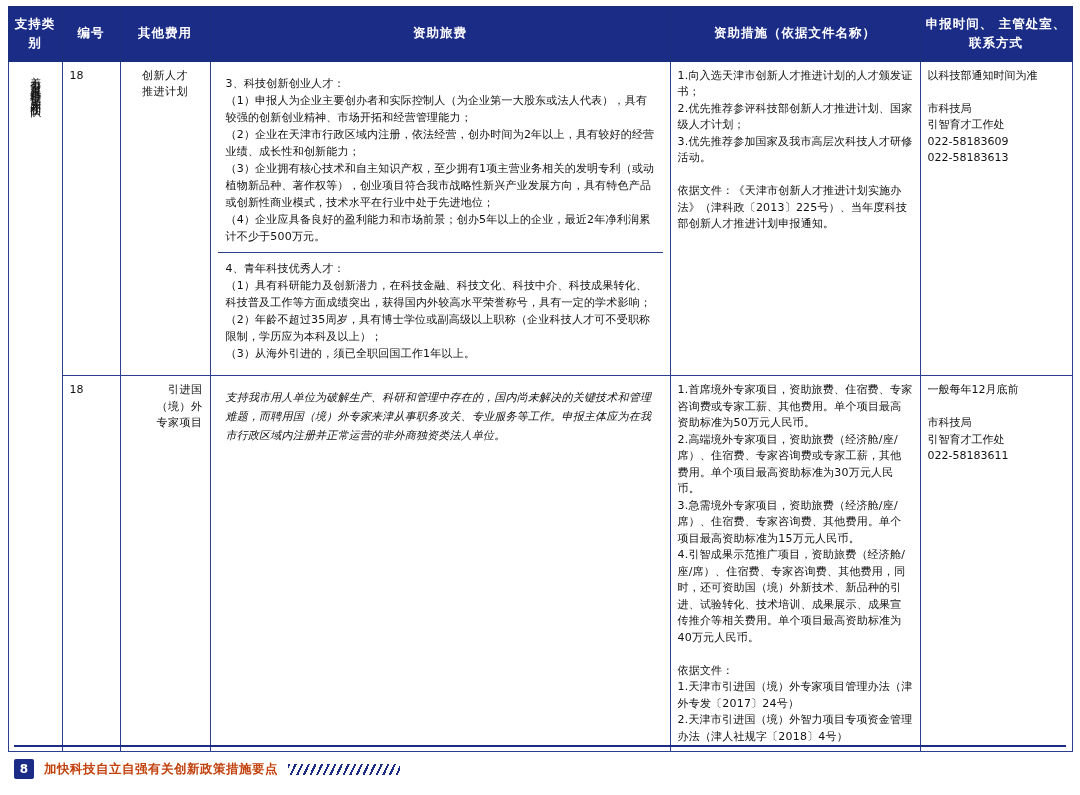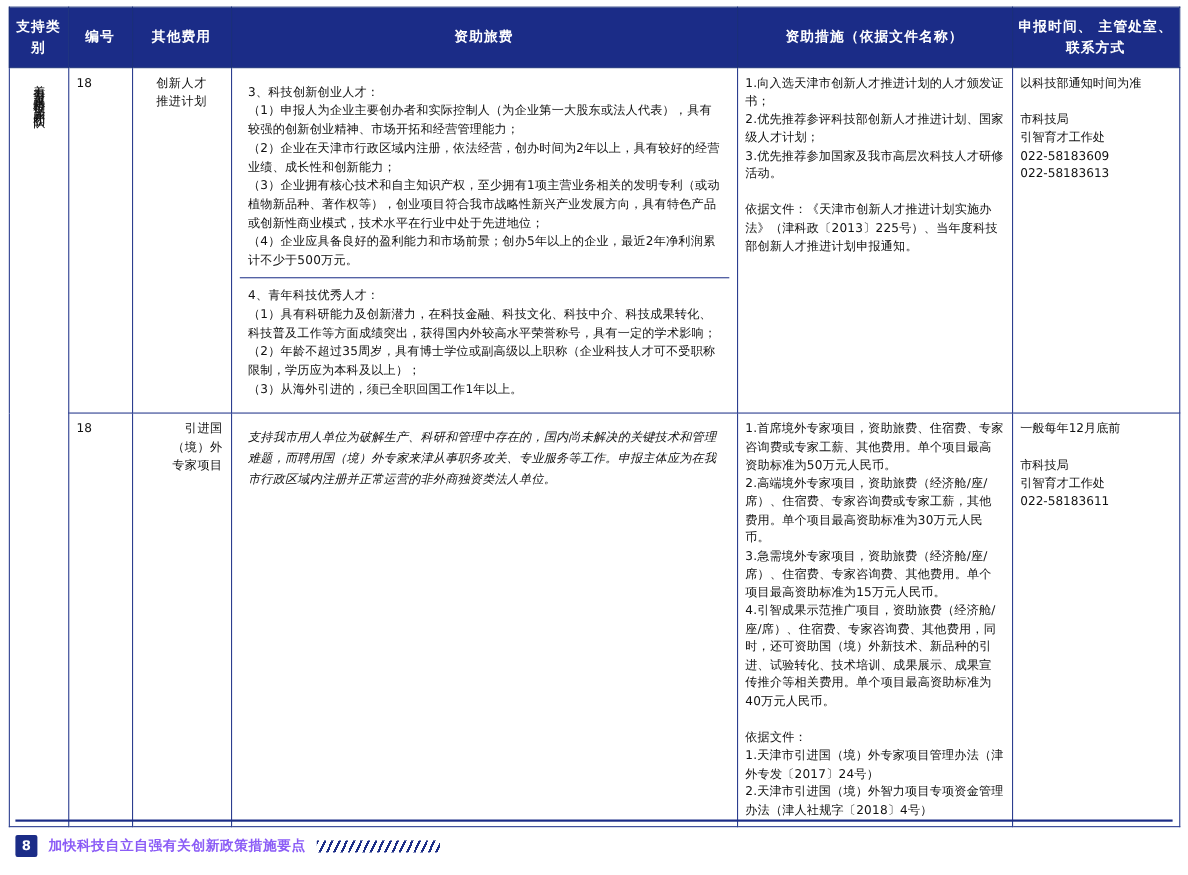--- a/index.html
+++ b/index.html
@@ -137,21 +137,21 @@
     font-weight: bold;
     display: flex;
     align-items: center;
     justify-content: center;
     border-radius: 2px;
   }
   .foot-title {
     margin-left: 10px;
     font-size: 12.5px;
     font-weight: bold;
-    color: #8b5cf6;
+    color: #c2410c;
     letter-spacing: 0.5px;
   }
   .hatch {
     margin-left: 10px;
     width: 112px;
     height: 11px;
     background: repeating-linear-gradient(115deg, #1b2c87 0px, #1b2c87 2px, #ffffff 2px, #ffffff 6px);
   }
 </style>
 </head>

